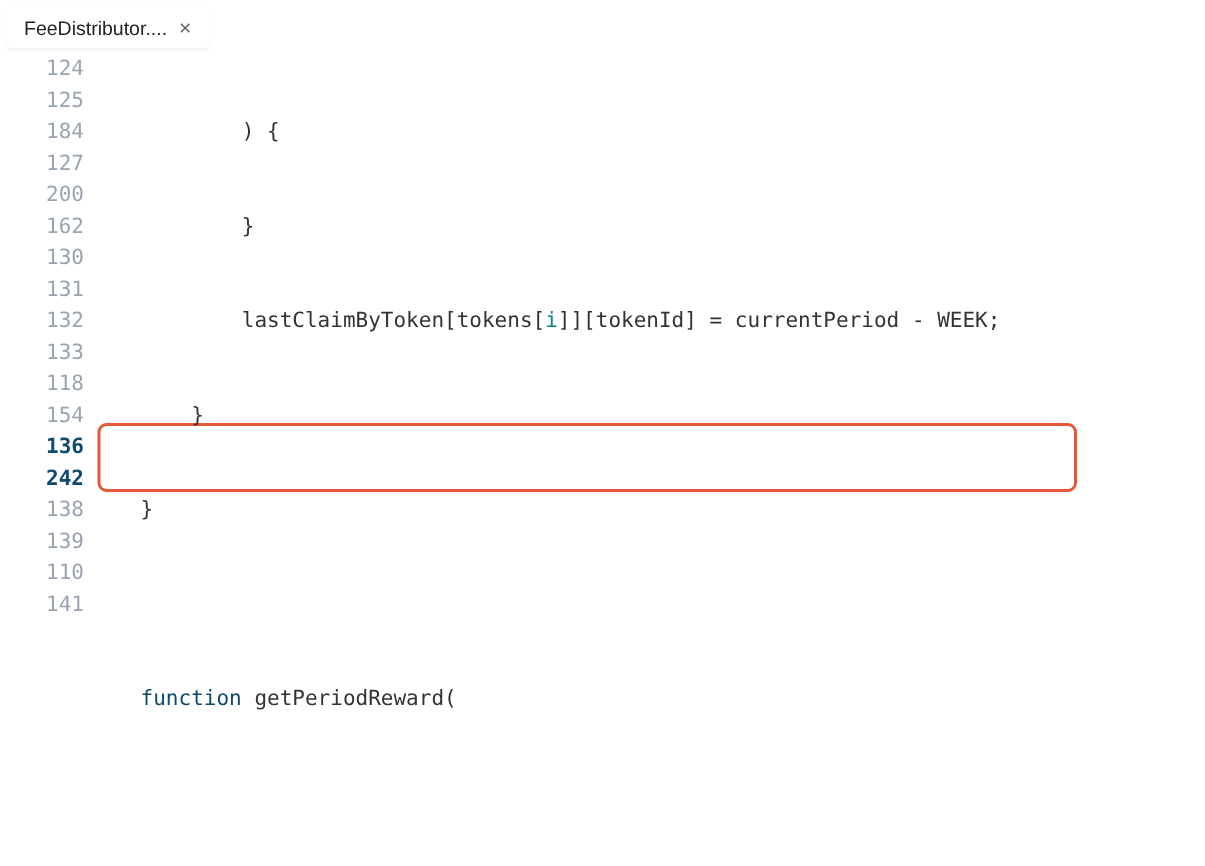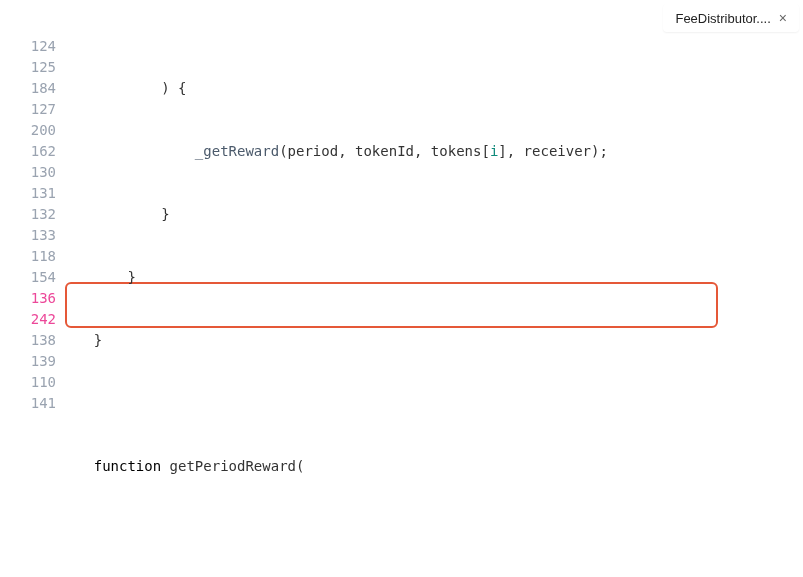--- a/index.html
+++ b/index.html
@@ -1,27 +1,27 @@
 <!DOCTYPE html>
 <html><head>
 <meta charset="utf-8">
 <style>
-* { box-sizing: border-box; margin: 0; padding: 0; justify-content: flex-end; }
+* { box-sizing: border-box; margin: 0; padding: 0; }
 body { font-family: -apple-system, "Segoe UI", sans-serif; font-size: 13px; background: #fff; color: #333; width: 803px; height: 577px; overflow: hidden; position: relative; }
 .tab-bar { height: 36px; background: #fff; display: flex; align-items: center; padding: 0 4px; }
 .tab { display: flex; align-items: center; gap: 8px; padding: 6px 12px; background: #fff; border-radius: 4px; font-size: 13px; color: #222; box-shadow: 0 1px 2px rgba(0,0,0,0.06); }
 .tab .close { color: #666; cursor: pointer; font-size: 14px; }
 .editor { position: relative; padding-left: 60px; font-family: ui-monospace, "SF Mono", Menlo, Consolas, monospace; font-size: 14px; line-height: 21px; }
 .gutter { position: absolute; left: 16px; top: 0; width: 50px; text-align: right; color: #9aa3b0; user-select: none; }
 .gutter div { padding-right: 10px; height: 21px; }
-.gutter .hl { color: #ec4899; font-weight: 400; }
+.gutter .hl { color: #0c4a6e; font-weight: 700; }
 .code { white-space: pre; color: #333; position: relative; }
 .code .row { height: 21px; }
 .hlbox { position: absolute; left: 65px; right: 85px; top: 246px; height: 46px; border: 2px solid #e55838; border-radius: 6px; pointer-events: none; }
-.c-kw { color: #000000; }
+.c-kw { color: #0c4a6e; }
 .c-num { color: #0e8a7a; }
 .c-op { color: #333; }
 .c-func { color: #4b5a6b; }
 </style>
 </head>
 <body>
 
 <div class="tab-bar">
   <div class="tab">
     <span>FeeDistributor....</span>
@@ -46,22 +46,22 @@
     <div class="hl">136</div>
       <div class="hl">242</div>
     <div>138</div>
       <div>139</div>
       <div>110</div>
     <div>141</div>
   </div>
   <div class="hlbox"></div>
   <div class="code">
     <div class="row">            <span>) {</span></div>
-    <div class="row">                <span class="c-func">_getReward</span><span>(period, tokenId, tokens[</span><span class="c-num">i</span><span>], receiver);</span></div>
     <div class="row">            <span>}</span></div>
+    <div class="row">            <span>lastClaimByToken[tokens[</span><span class="c-num">i</span><span>]][tokenId] </span><span class="c-op">=</span><span> currentPeriod </span><span class="c-op">-</span><span> WEEK;</span></div>
     <div class="row">        <span>}</span></div>
     <div class="row">    <span>}</span></div>
     <div class="row"></div>
     <div class="row">    <span class="c-kw">function</span><span> getPeriodReward(</span></div>
     
     
     
     
     
     

